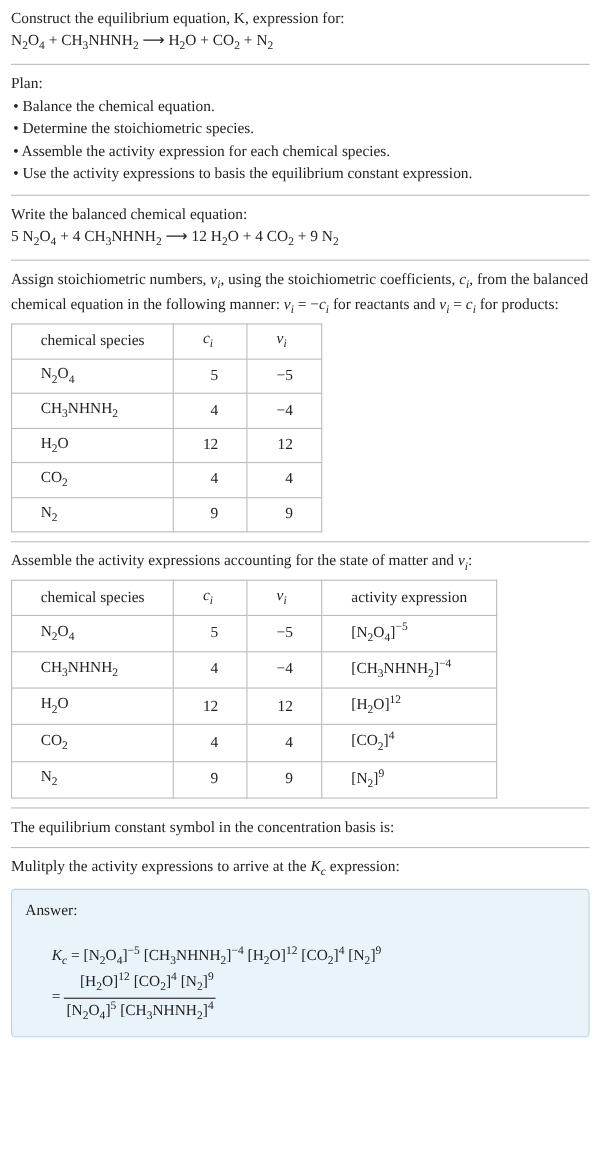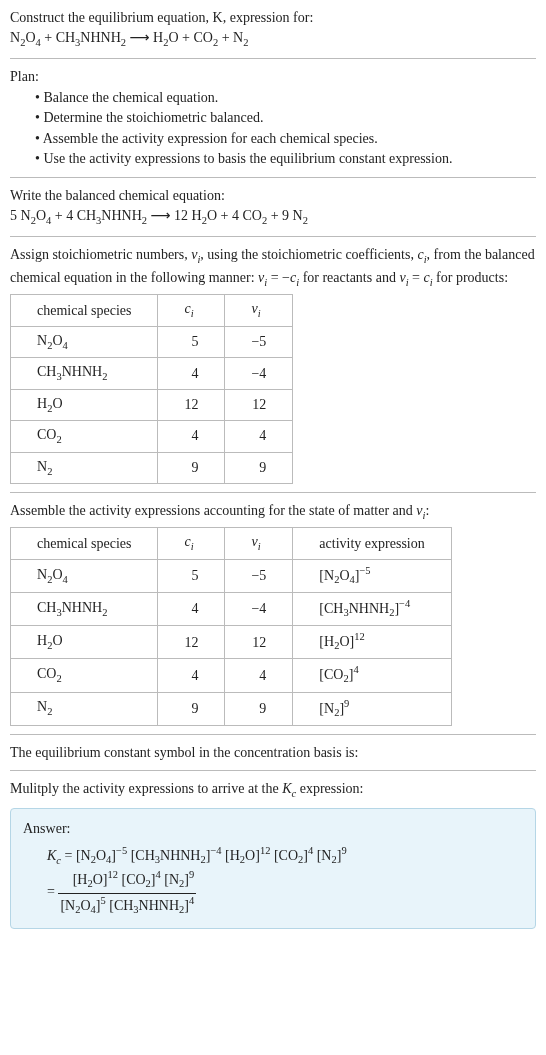--- a/index.html
+++ b/index.html
@@ -22,21 +22,20 @@
     hr {
       border: none;
       border-top: 1px solid #bbb;
       margin: 8px 0;
     }
     .plan-list {
       margin-left: 2px;
     }
     .plan-list div {
       margin-top: 1px;
-      margin-left: 23px;
     }
     table {
       border-collapse: collapse;
       margin-top: 4px;
     }
     th, td {
       border: 1px solid #bbb;
       padding: 4px 26px;
       text-align: left;
       font-weight: normal;
@@ -45,21 +44,21 @@
       text-align: right;
     }
     .answer-box {
       background: #e8f4fa;
       border: 1px solid #b5d6e6;
       border-radius: 4px;
       padding: 10px 12px;
       margin-top: 6px;
     }
     .answer-box .answer-label {
-      margin-bottom: 6px;
+      margin-bottom: 20px;
     }
     .indent {
       margin-left: 24px;
     }
     .frac {
       display: inline-block;
       text-align: right;
       vertical-align: middle;
     }
     .frac .num {
@@ -81,21 +80,21 @@
 <div class="section">
   <div>Construct the equilibrium equation, K, expression for:</div>
   <div>N<sub>2</sub>O<sub>4</sub> + CH<sub>3</sub>NHNH<sub>2</sub> ⟶ H<sub>2</sub>O + CO<sub>2</sub> + N<sub>2</sub></div>
 </div>
 <hr>
 
 <div class="section">
   <div>Plan:</div>
   <div class="plan-list">
     <div>• Balance the chemical equation.</div>
-    <div>• Determine the stoichiometric balanced.</div>
+    <div>• Determine the stoichiometric species.</div>
     <div>• Assemble the activity expression for each chemical species.</div>
     <div>• Use the activity expressions to basis the equilibrium constant expression.</div>
   </div>
 </div>
 <hr>
 
 <div class="section">
   <div>Write the balanced chemical equation:</div>
   <div>5 N<sub>2</sub>O<sub>4</sub> + 4 CH<sub>3</sub>NHNH<sub>2</sub> ⟶ 12 H<sub>2</sub>O + 4 CO<sub>2</sub> + 9 N<sub>2</sub></div>
 </div>

